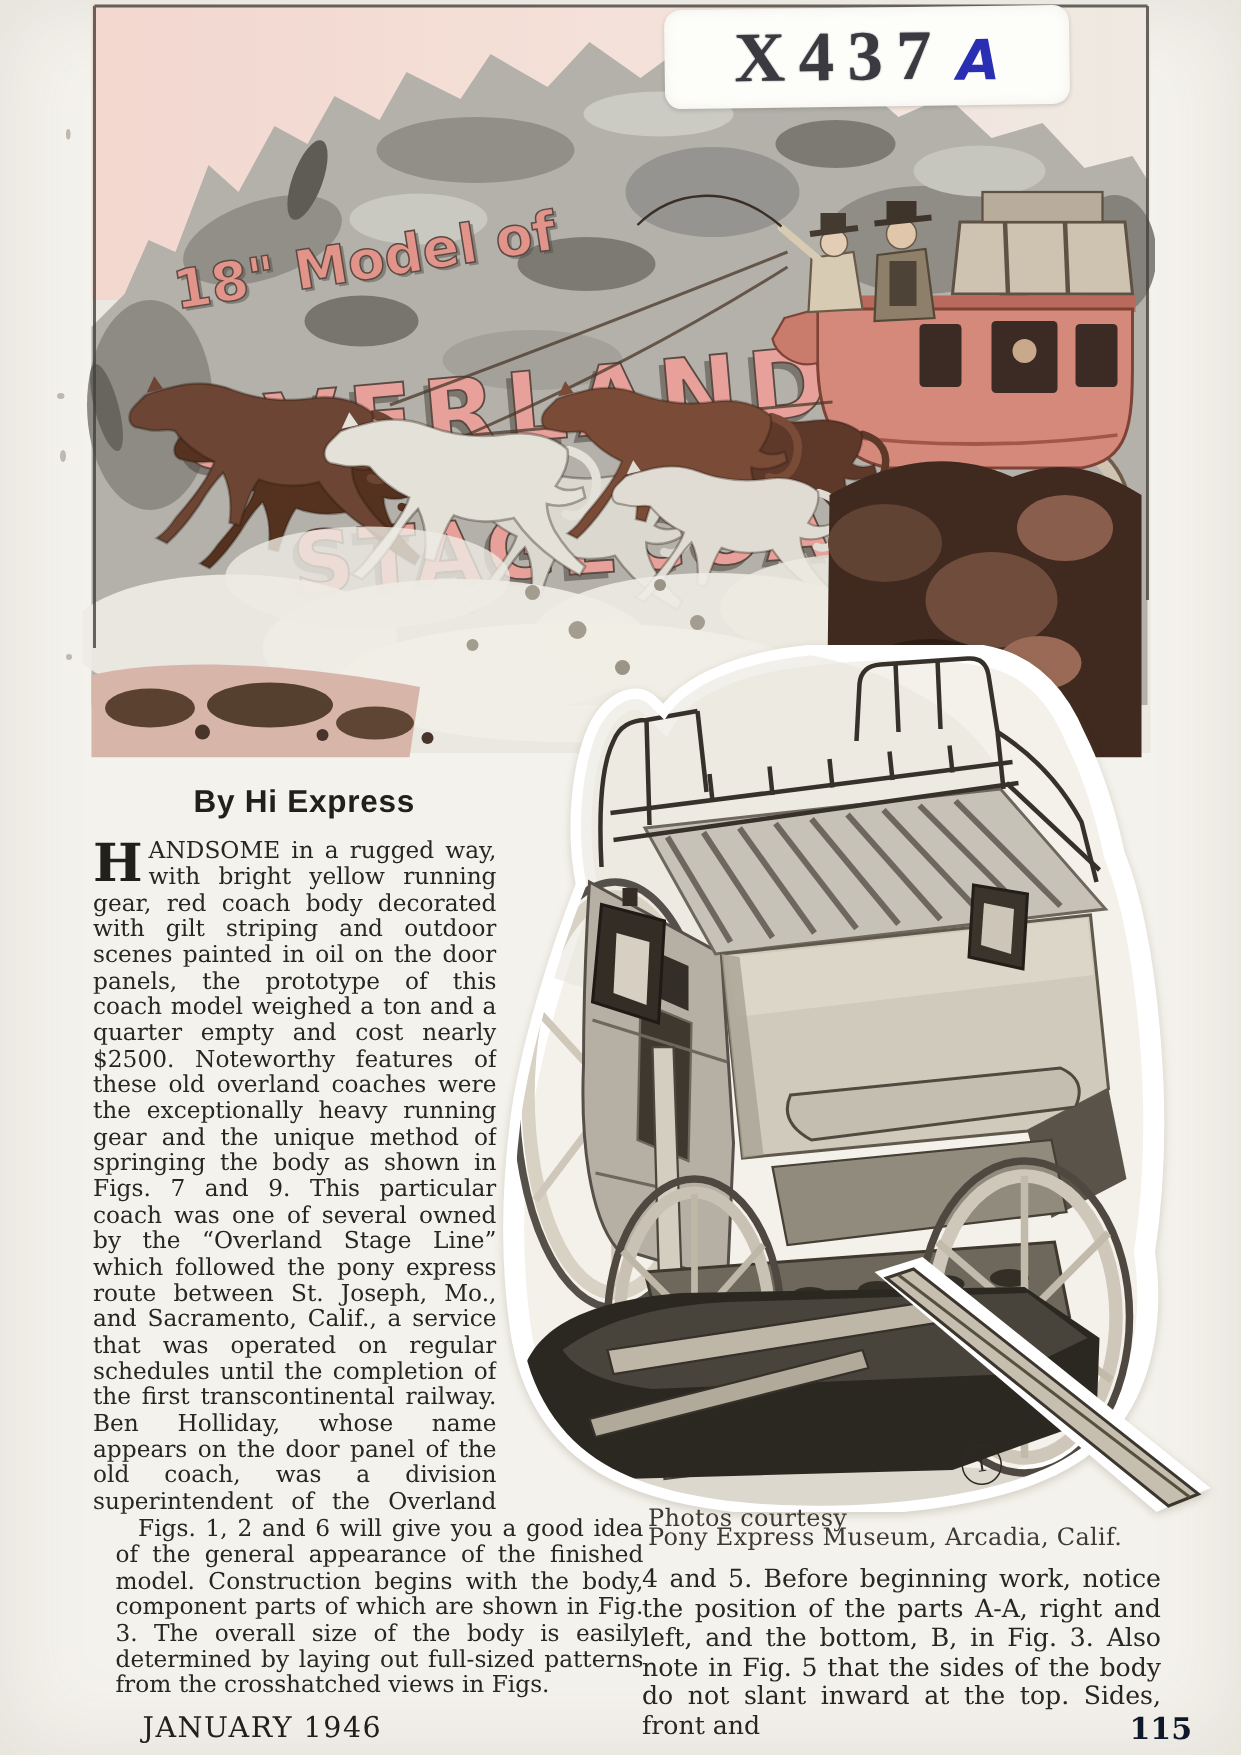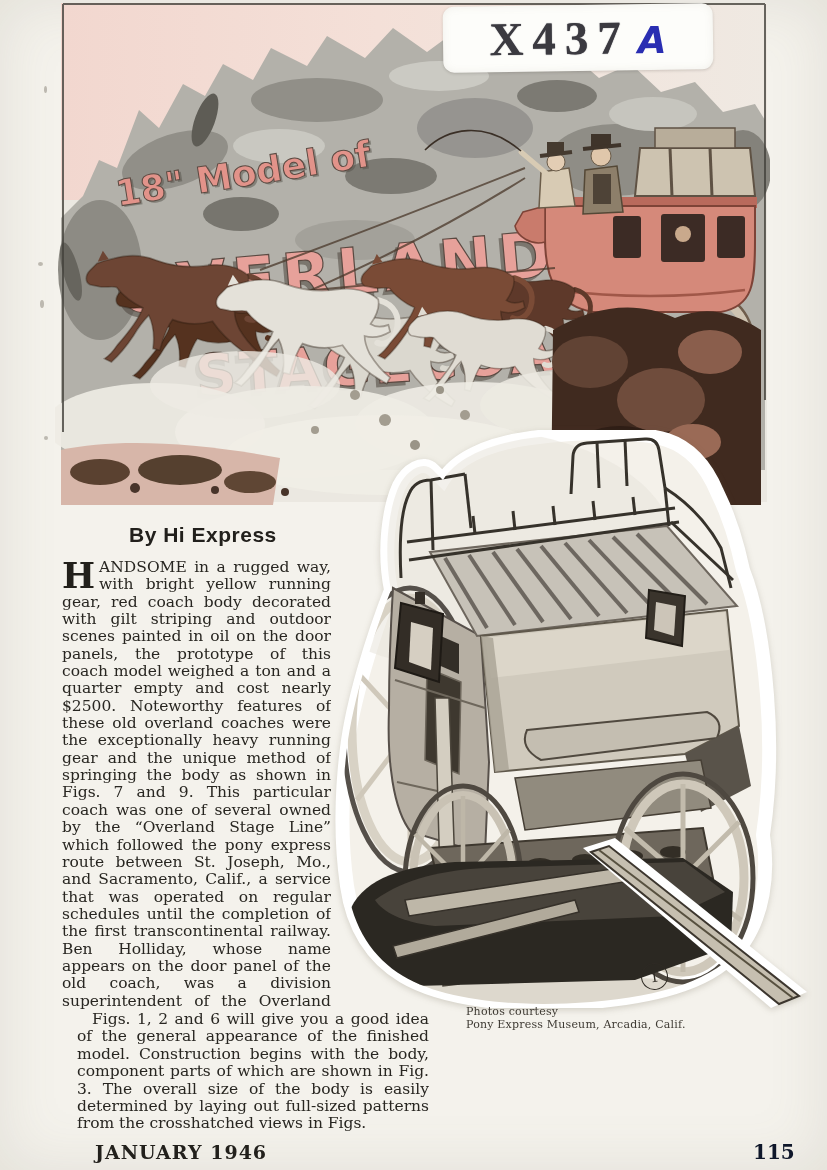--- a/index.html
+++ b/index.html
@@ -36,31 +36,31 @@
          font-size:15.5px; line-height:17.35px;}
   .para2{left:77px; top:1011px; width:352px; font-size:15.5px; line-height:17.4px;
          text-indent:15px;}
   .para3{left:428px; top:1043px; width:346px; font-size:16.8px; line-height:19.5px;}
   .dropcap{
     float:left; font-size:35px; line-height:29px; font-weight:700;
     padding:2px 4px 0 0; color:#22201b;
   }
   .caption{
     position:absolute; left:432px; top:1006px; z-index:4;
-    font-size:11px; line-height:12.5px; color:#3e3a33; letter-spacing:.2px;margin-left:34px;
+    font-size:16px; line-height:12.5px; color:#3e3a33; letter-spacing:.2px;
   }
   .fig-marker{
     position:absolute; left:641px; top:963px; width:25px; height:25px; z-index:4;
     border:1.8px solid #2e2a24; border-radius:50%;
     display:flex; align-items:center; justify-content:center;
     font-size:14px; color:#2e2a24; transform:rotate(-8deg); background:transparent;
   }
   .footer-issue{
     position:absolute; left:95px; top:1141px; z-index:3;
-    font-weight:700; font-size:19px; letter-spacing:1px; color:#22201c;
+    font-weight:400; font-size:19px; letter-spacing:1px; color:#22201c;
   }
   .footer-page{
     position:absolute; left:753px; top:1140px; z-index:3;
     font-weight:700; font-size:20px; color:#0f172a;
   }
   .speck{position:absolute; background:#8f8b80; opacity:.55; border-radius:50%; z-index:1;}
 </style>
 </head>
 <body>
 
@@ -390,20 +390,21 @@
   </svg>
 
   <div class="fig-marker">
     <span>1</span>
   </div>
   <div class="caption">
     <span>Photos courtesy</span><br>
     <span>Pony Express Museum, Arcadia, Calif.</span>
   </div>
 
+  <div class="para para3">4 and 5. Before beginning work, notice the position of the parts A-A, right and left, and the bottom, B, in Fig. 3. Also note in Fig. 5 that the sides of the body do not slant inward at the top. Sides, front and</div>
 
   <div class="footer-issue">JANUARY 1946</div>
   <div class="footer-page">115</div>
 
   <div class="speck" style="left:44px;top:86px;width:3px;height:7px;"></div>
   <div class="speck" style="left:38px;top:262px;width:5px;height:4px;"></div>
   <div class="speck" style="left:40px;top:300px;width:4px;height:8px;"></div>
   <div class="speck" style="left:44px;top:436px;width:4px;height:4px;"></div>
 </div>
 

